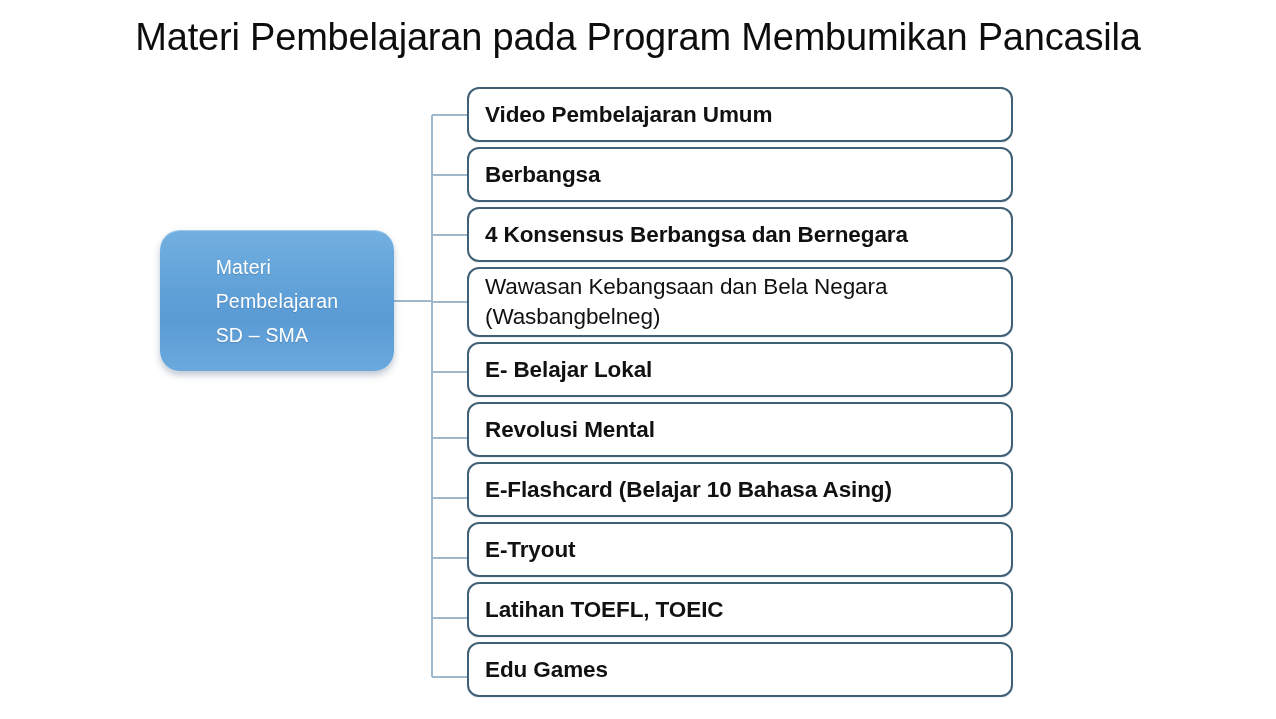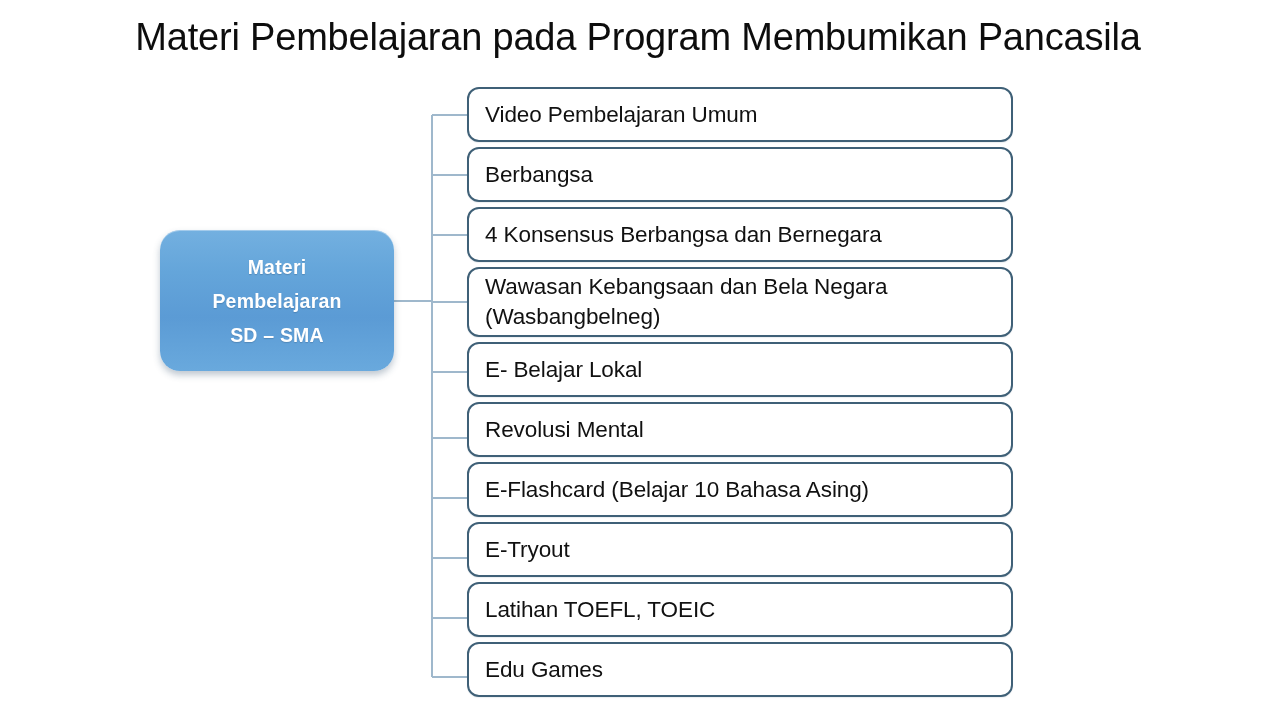--- a/index.html
+++ b/index.html
@@ -43,24 +43,24 @@
     border-radius: 20px;
     background: linear-gradient(180deg, #73b0e0 0%, #64a5da 30%, #5b9bd5 62%, #69a9dd 100%);
     box-shadow: 0 4px 7px rgba(40,70,100,0.30),
                 inset 0 1px 0 rgba(255,255,255,0.35);
     display: flex;
     align-items: center;
     justify-content: center;
     box-sizing: border-box;
   }
   #root-node .root-label {
-    text-align: center;
+    text-align: left;
     color: #ffffff;
     font-size: 19.5px;
-    font-weight: bold;
+    font-weight: normal;
     line-height: 34px;
     letter-spacing: 0.2px;
     text-shadow: 0 1px 1px rgba(30,60,90,0.25);
     white-space: pre-line;
   }
 
   
   #connectors {
     position: absolute;
     left: 0;
@@ -89,21 +89,21 @@
     align-items: center;
     padding: 0 16px;
     box-shadow: 0 1px 1px rgba(60,90,115,0.10);
   }
   .branch-box .branch-label {
     font-size: 22.5px;
     color: #111111;
     line-height: 30px;
     letter-spacing: -0.1px;
   }
-  .branch-box.h1 { height: 55px; }
+  .branch-box.h1 { height: 55px; font-weight: bold; }
   .branch-box.h2 { height: 70px; }
 </style>
 </head>
 <body>
 
 <div id="slide">
 
   <div id="page-title">Materi Pembelajaran pada Program Membumikan Pancasila</div>
 
   <svg id="connectors" viewBox="0 0 1276 719" xmlns="http://www.w3.org/2000/svg">

